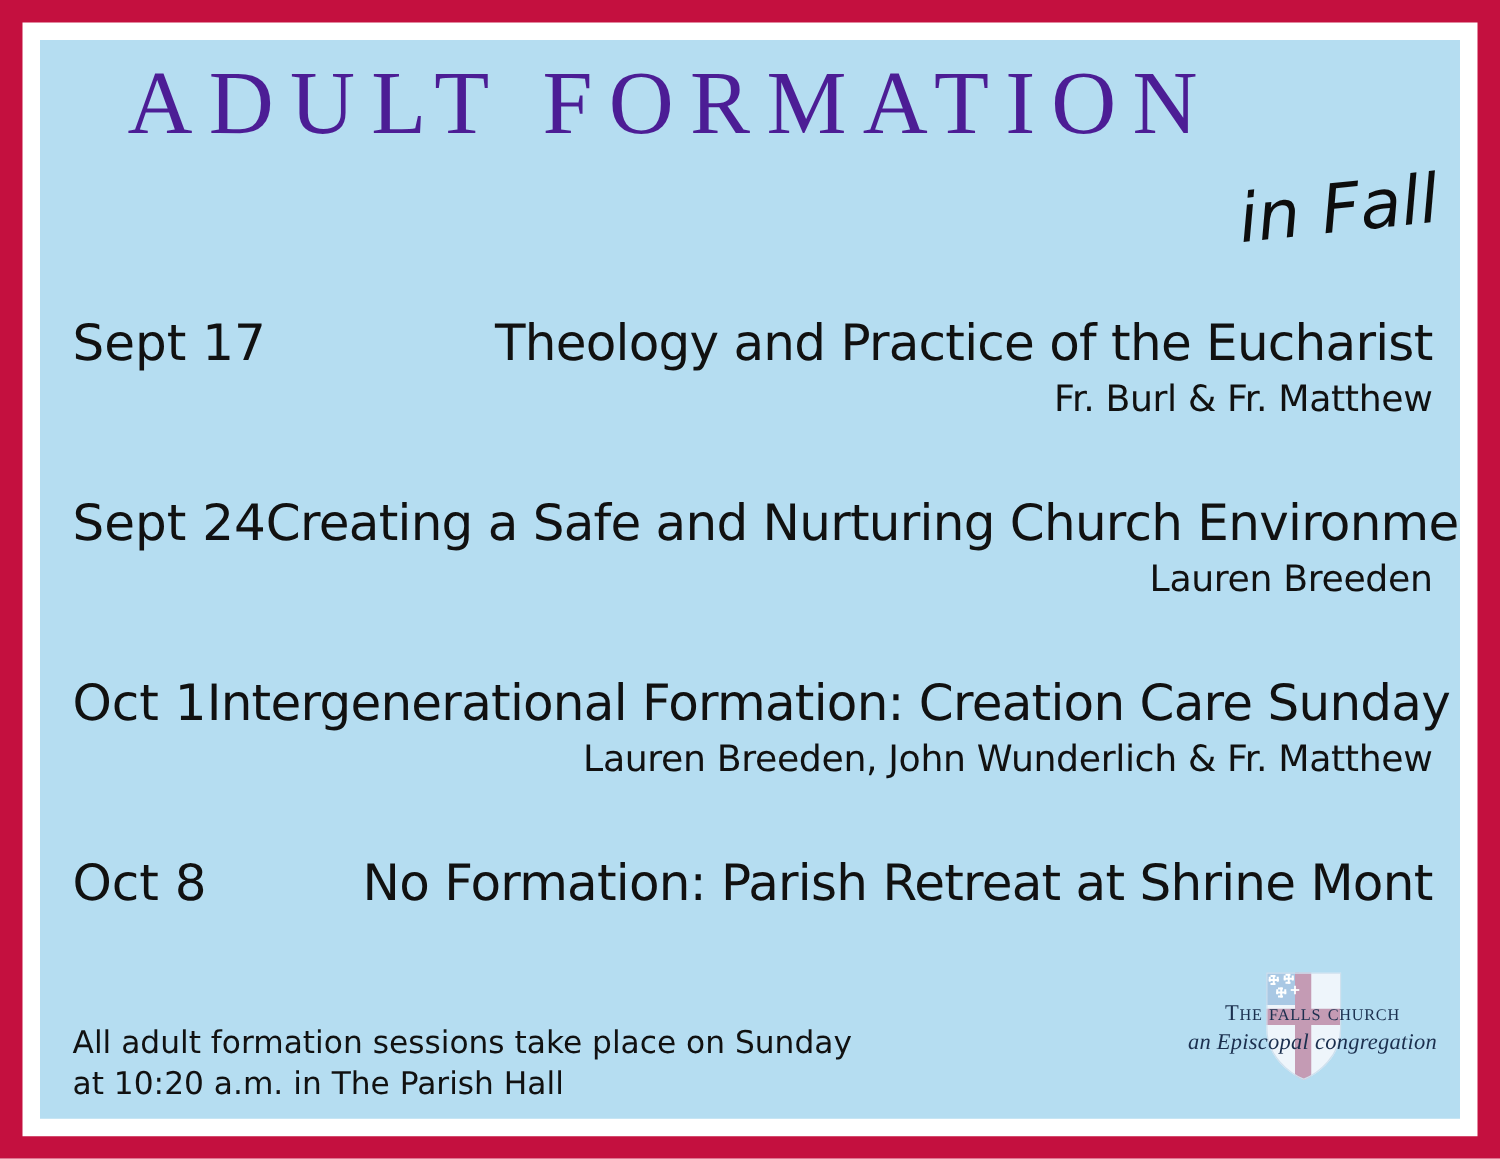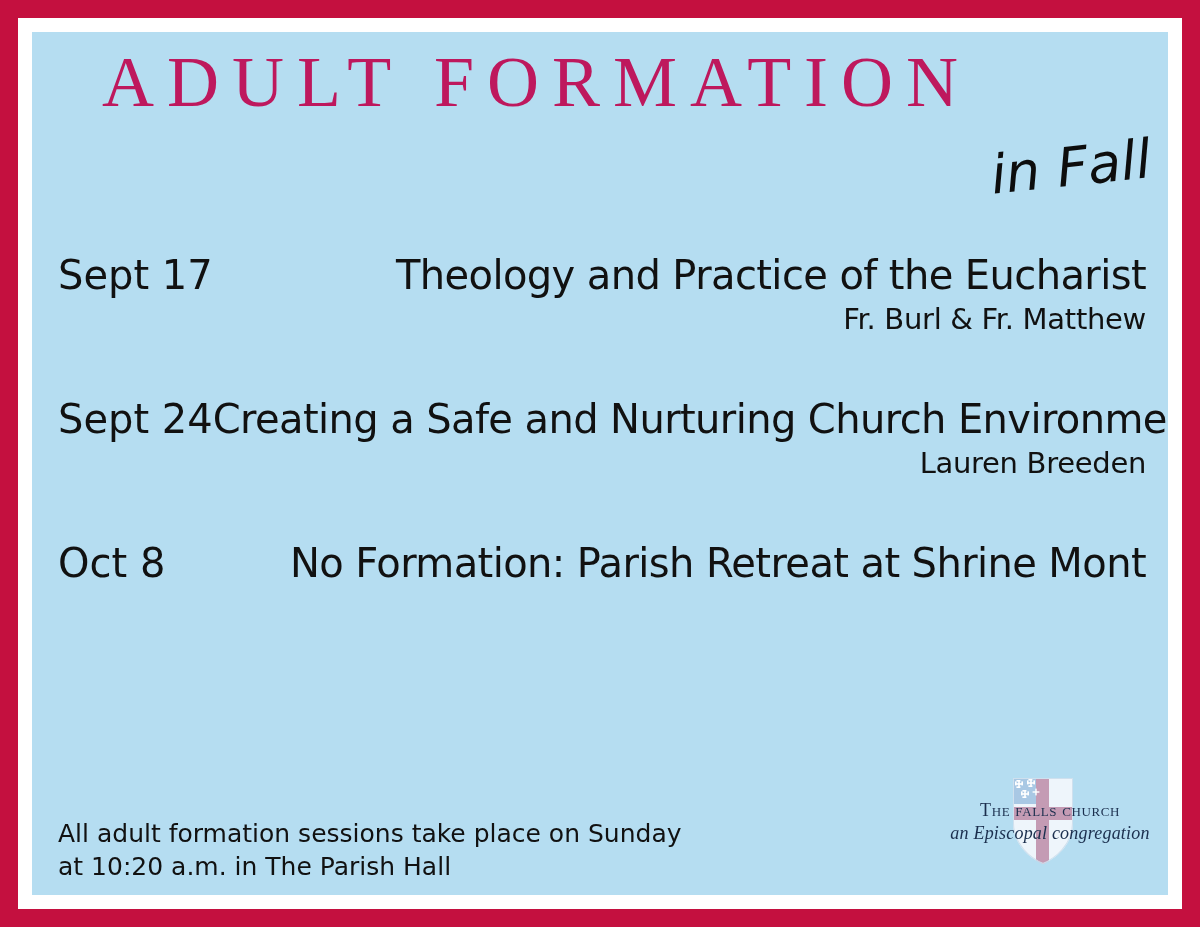--- a/index.html
+++ b/index.html
@@ -47,21 +47,21 @@
     height: 200px;
   }
   .title {
     position: absolute;
     left: 70px;
     top: 14px;
     font-family: "Liberation Serif", "DejaVu Serif", serif;
     font-size: 72px;
     line-height: 1;
     letter-spacing: 13px;
-    color: #be185d;
+    color: #4c1d95;
     white-space: nowrap;
     font-weight: 400;
   }
   .script {
     position: absolute;
     right: 14px;
     top: 100px;
     font-family: "DejaVu Sans", sans-serif;
     font-style: italic;
     font-size: 54px;
@@ -203,20 +203,27 @@
         </div>
 
         <div class="row">
           <div class="row-main">
             <div class="date">Sept 24</div>
             <div class="topic">Creating a Safe and Nurturing Church Environment</div>
           </div>
           <div class="presenter">Lauren Breeden</div>
         </div>
 
+        <div class="row">
+          <div class="row-main">
+            <div class="date">Oct 1</div>
+            <div class="topic">Intergenerational Formation: Creation Care Sunday</div>
+          </div>
+          <div class="presenter">Lauren Breeden, John Wunderlich &amp; Fr. Matthew</div>
+        </div>
 
         <div class="row">
           <div class="row-main">
             <div class="date">Oct 8</div>
             <div class="topic">No Formation: Parish Retreat at Shrine Mont</div>
           </div>
 
         </div>
 
       </div>

